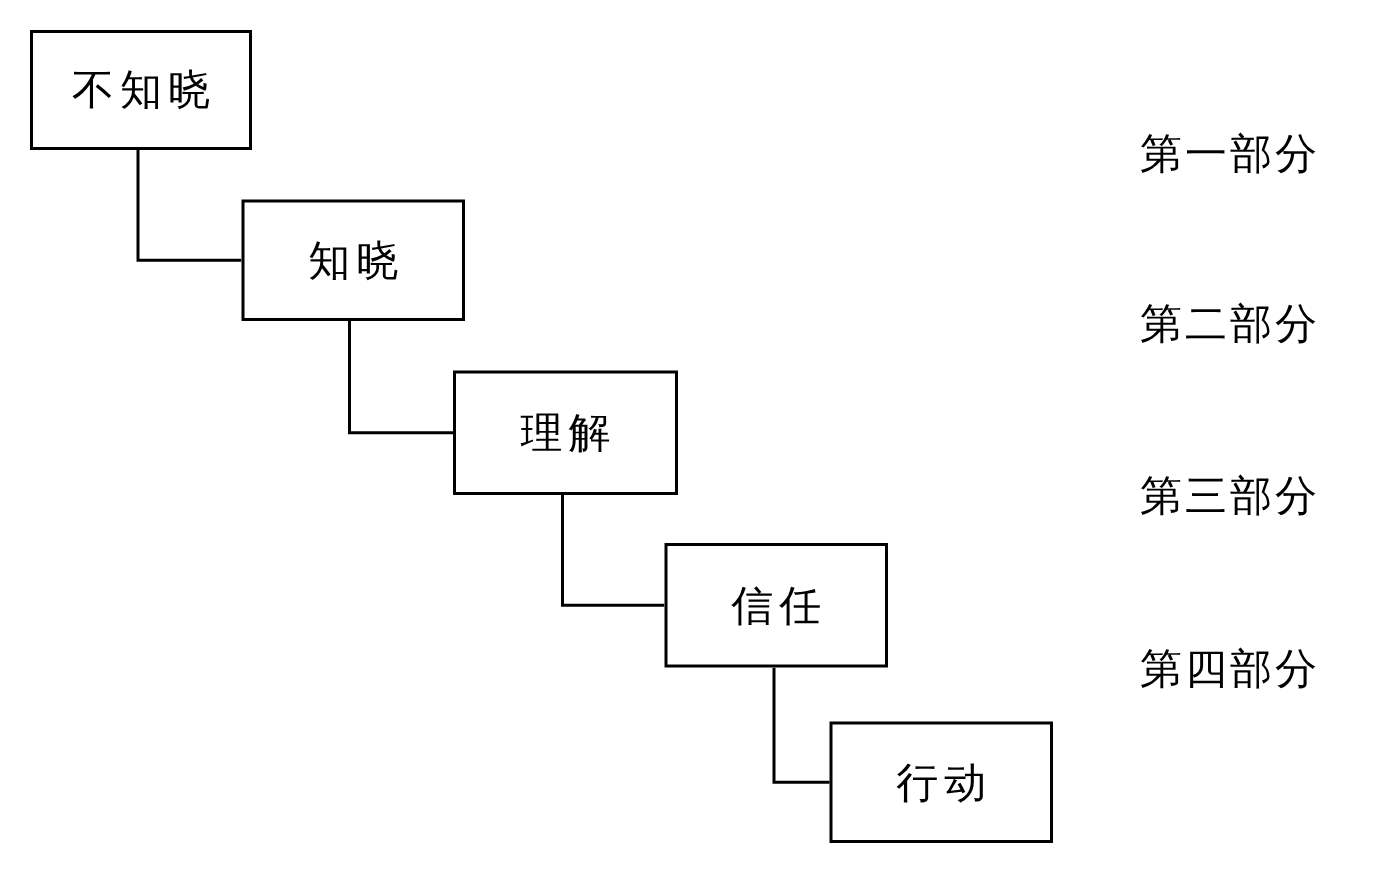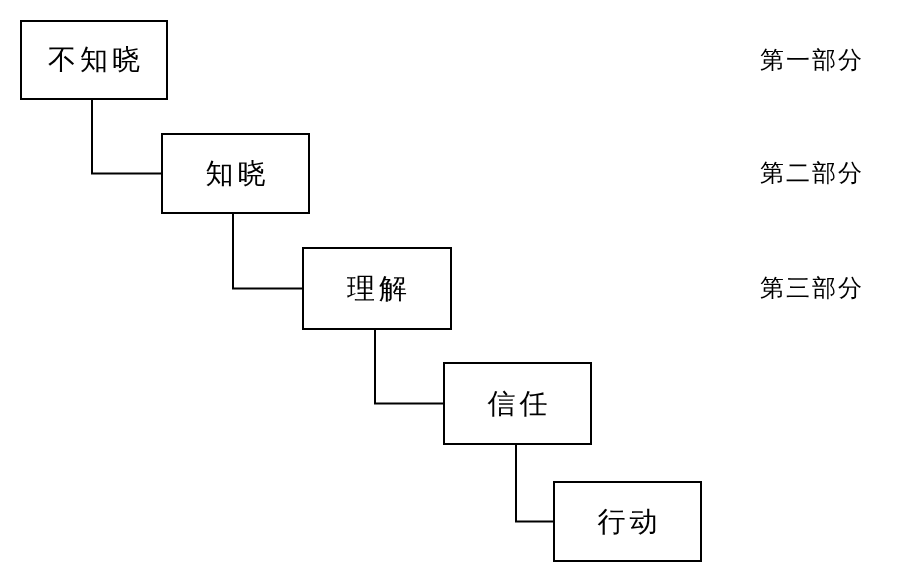--- a/index.html
+++ b/index.html
@@ -40,23 +40,24 @@
   .box-3 { left: 302px; top: 247px; width: 150px; height: 83px; }
   .box-4 { left: 443px; top: 362px; width: 149px; height: 83px; }
   .box-5 { left: 553px; top: 481px; width: 149px; height: 81px; }
 
   .part-label {
     position: absolute;
     left: 760px;
     width: 150px;
     height: 40px;
     line-height: 40px;
-    font-size: 24px;
+    font-size: 28px;
     letter-spacing: 2px;
     white-space: nowrap;
+    margin-top: 44px;
   }
   .part-1 { top: 40px; }
   .part-2 { top: 153px; }
   .part-3 { top: 268px; }
   .part-4 { top: 383px; }
   .part-5 { top: 501px; }
 </style>
 </head>
 <body>
 
@@ -81,14 +82,15 @@
   <div class="step-box box-4">
     <span>信任</span>
   </div>
   <div class="step-box box-5">
     <span>行动</span>
   </div>
 
   <div class="part-label part-1">第一部分</div>
   <div class="part-label part-3">第三部分</div>
   <div class="part-label part-2">第二部分</div>
+  <div class="part-label part-4">第四部分</div>
 
 </div>
 
 </body></html>

